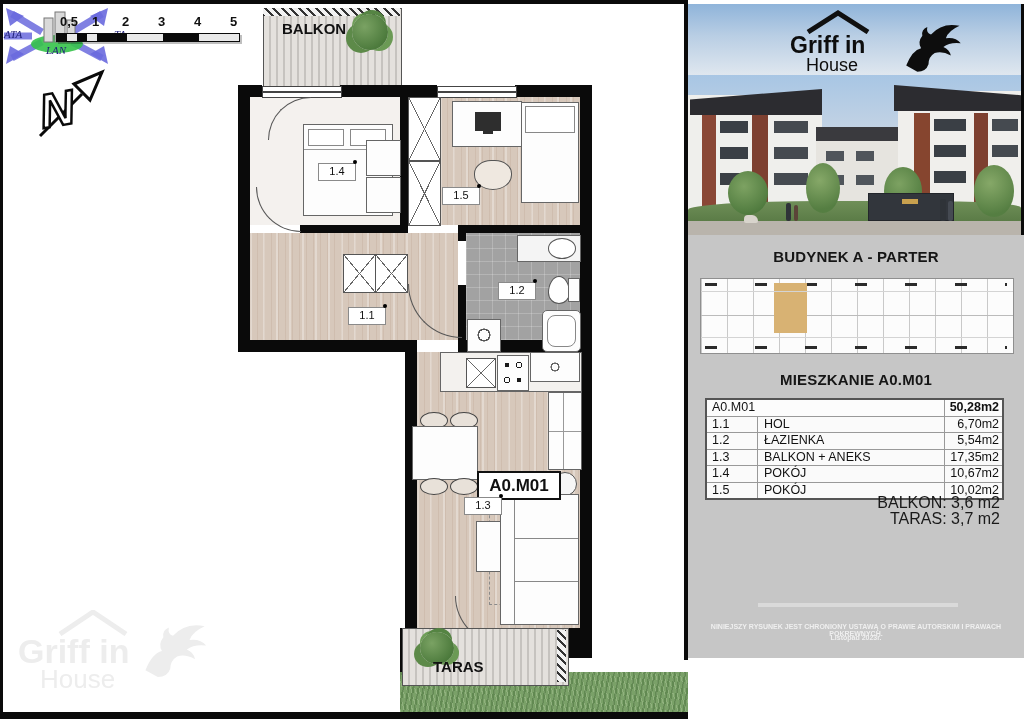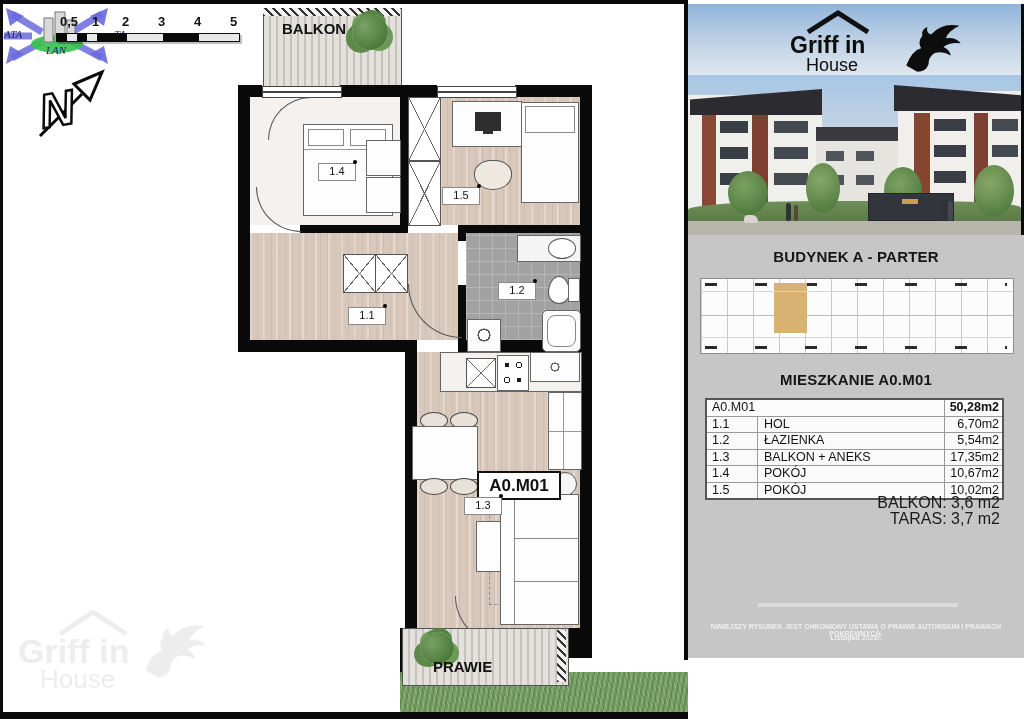--- a/index.html
+++ b/index.html
@@ -235,21 +235,21 @@
     <span>1.4</span><span class="dot"></span>
   </div>
   <div class="rlabel" style="left:442px;top:187px;width:36px;height:16px;">
     <span>1.5</span><span class="dot"></span>
   </div>
 
   <div class="abs grass" style="left:400px;top:672px;width:290px;height:40px;"></div>
   <div class="abs deck" style="left:402px;top:628px;width:165px;height:56px;"></div>
   <div class="abs hatch" style="left:557px;top:630px;width:9px;height:52px;"></div>
   <div class="tree" style="left:420px;top:632px;width:34px;height:32px;"></div>
-  <span class="abs" style="left:433px;top:658px;font-weight:bold;font-size:15px;">PRAWIE</span>
+  <span class="abs" style="left:433px;top:658px;font-weight:bold;font-size:15px;">TARAS</span>
 
   <div class="abs" style="left:10px;top:614px;width:230px;height:72px;">
     <svg width="70" height="26" viewBox="0 0 70 26" style="position:absolute;left:48px;top:-4px;">
       <polyline points="2,24 35,2 68,24" stroke="#ededed" fill="none" stroke-width="5"></polyline>
     </svg>
     <span class="ghost abs" style="left:8px;top:18px;font-size:34px;font-weight:bold;">Griff in</span>
     <span class="ghost abs" style="left:30px;top:50px;font-size:26px;">House</span>
     <svg width="70" height="62" viewBox="0 0 100 90" style="position:absolute;left:128px;top:8px;">
       <path d="M10 70 Q20 45 34 42 Q28 32 36 22 Q34 12 44 8 Q42 18 50 20 Q68 0 96 6 Q78 14 74 26 Q90 24 98 34 Q80 32 70 40 Q80 44 82 54 Q68 46 56 50 Q46 56 46 68 Q42 80 28 80 Z" fill="#ededed"></path>
     </svg>

